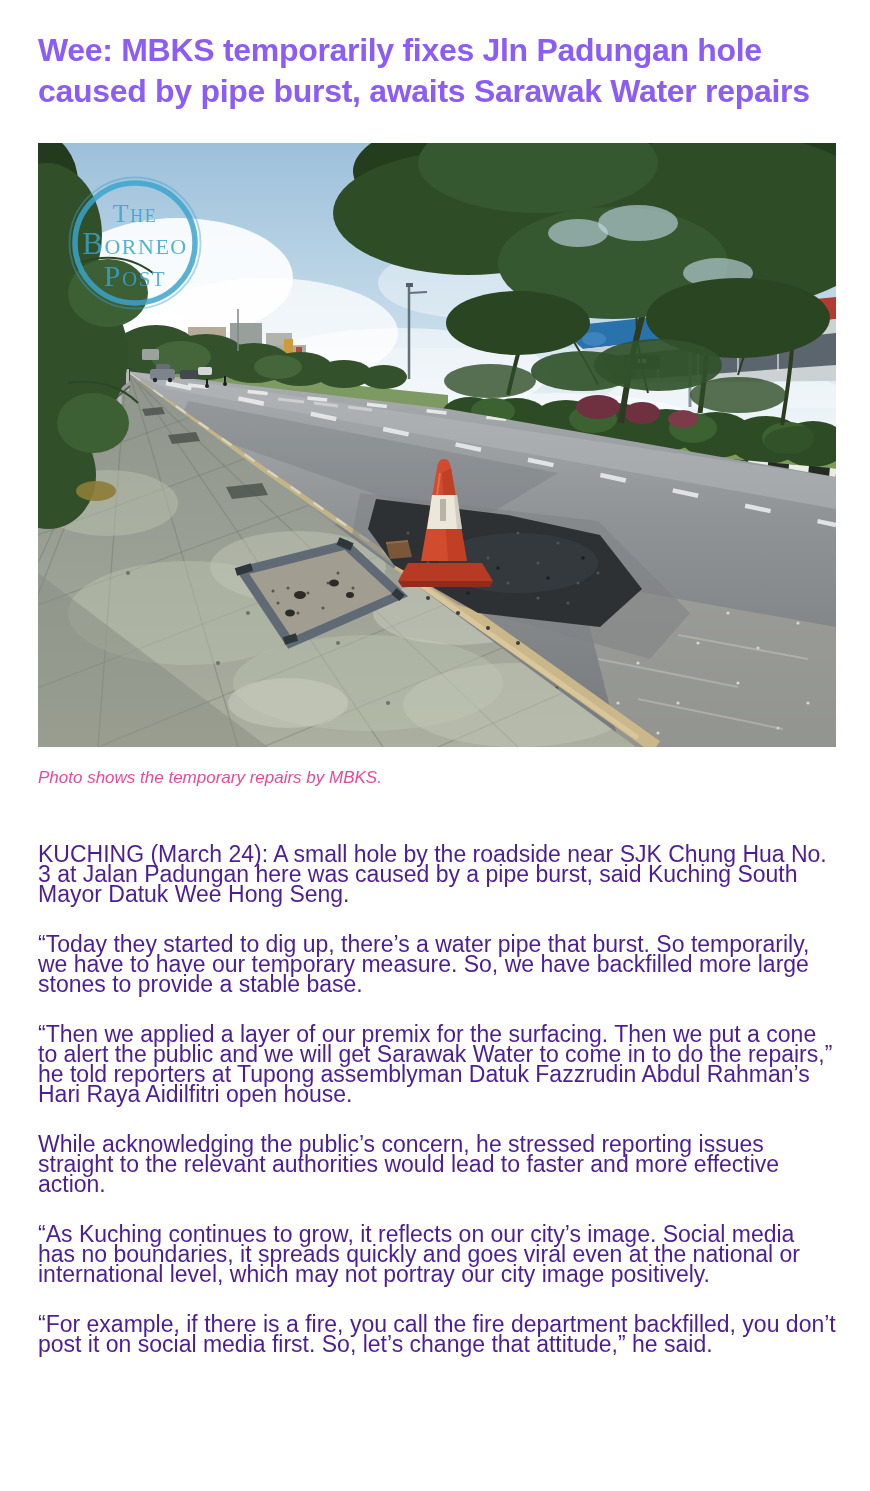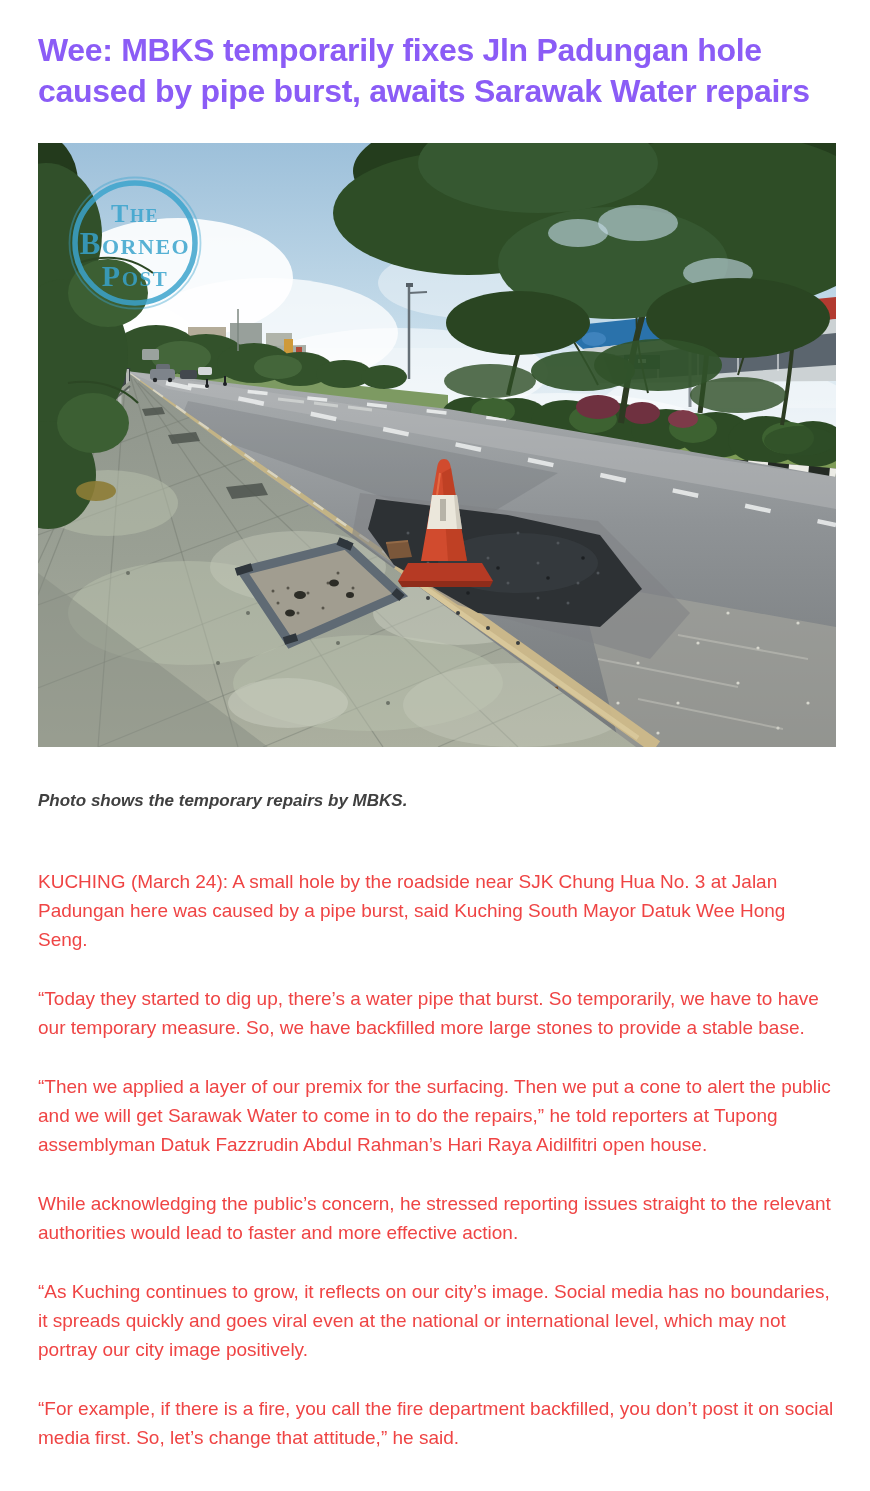--- a/index.html
+++ b/index.html
@@ -1,25 +1,25 @@
 <!DOCTYPE html>
 <html><head>
 <meta charset="utf-8">
 <style>
   html,body{margin:0;padding:0;}
   body{width:870px;height:1491px;background:#ffffff;overflow:hidden;
        font-family:"Liberation Sans",sans-serif;color:#1e1e1e;}
   .content{margin-left:38px;width:798px;}
   h1.headline{font-size:32px;line-height:41px;font-weight:700;color:#8b5cf6;
       margin:30px 0 0 0;letter-spacing:-0.3px;}
-  figure.photo-fig{margin:31px 0 0 0;padding:0;font-weight:bold;}
+  figure.photo-fig{margin:31px 0 0 0;padding:0;}
   figure.photo-fig svg{display:block;}
-  figcaption.caption{margin-top:43px;font-style:italic;font-size:17px;line-height:21px;color:#404040;}
+  figcaption.caption{margin-top:20px;font-style:italic;font-size:17px;line-height:21px;color:#ec4899;}
   .article-body{margin-top:56px;}
-  .article-body p{margin:0 0 30px 0;font-size:19px;line-height:29px;color:#ef4444;}
+  .article-body p{margin:0 0 30px 0;font-size:23px;line-height:20px;color:#4c1d95;}
   .wm-text{font-family:"Liberation Serif",serif;font-variant:small-caps;letter-spacing:1.5px;}
 </style>
 </head>
 <body>
 
 <div class="content">
 
   <h1 class="headline">Wee: MBKS temporarily fixes Jln Padungan hole caused by pipe burst, awaits Sarawak Water repairs</h1>
 
   <figure class="photo-fig">

